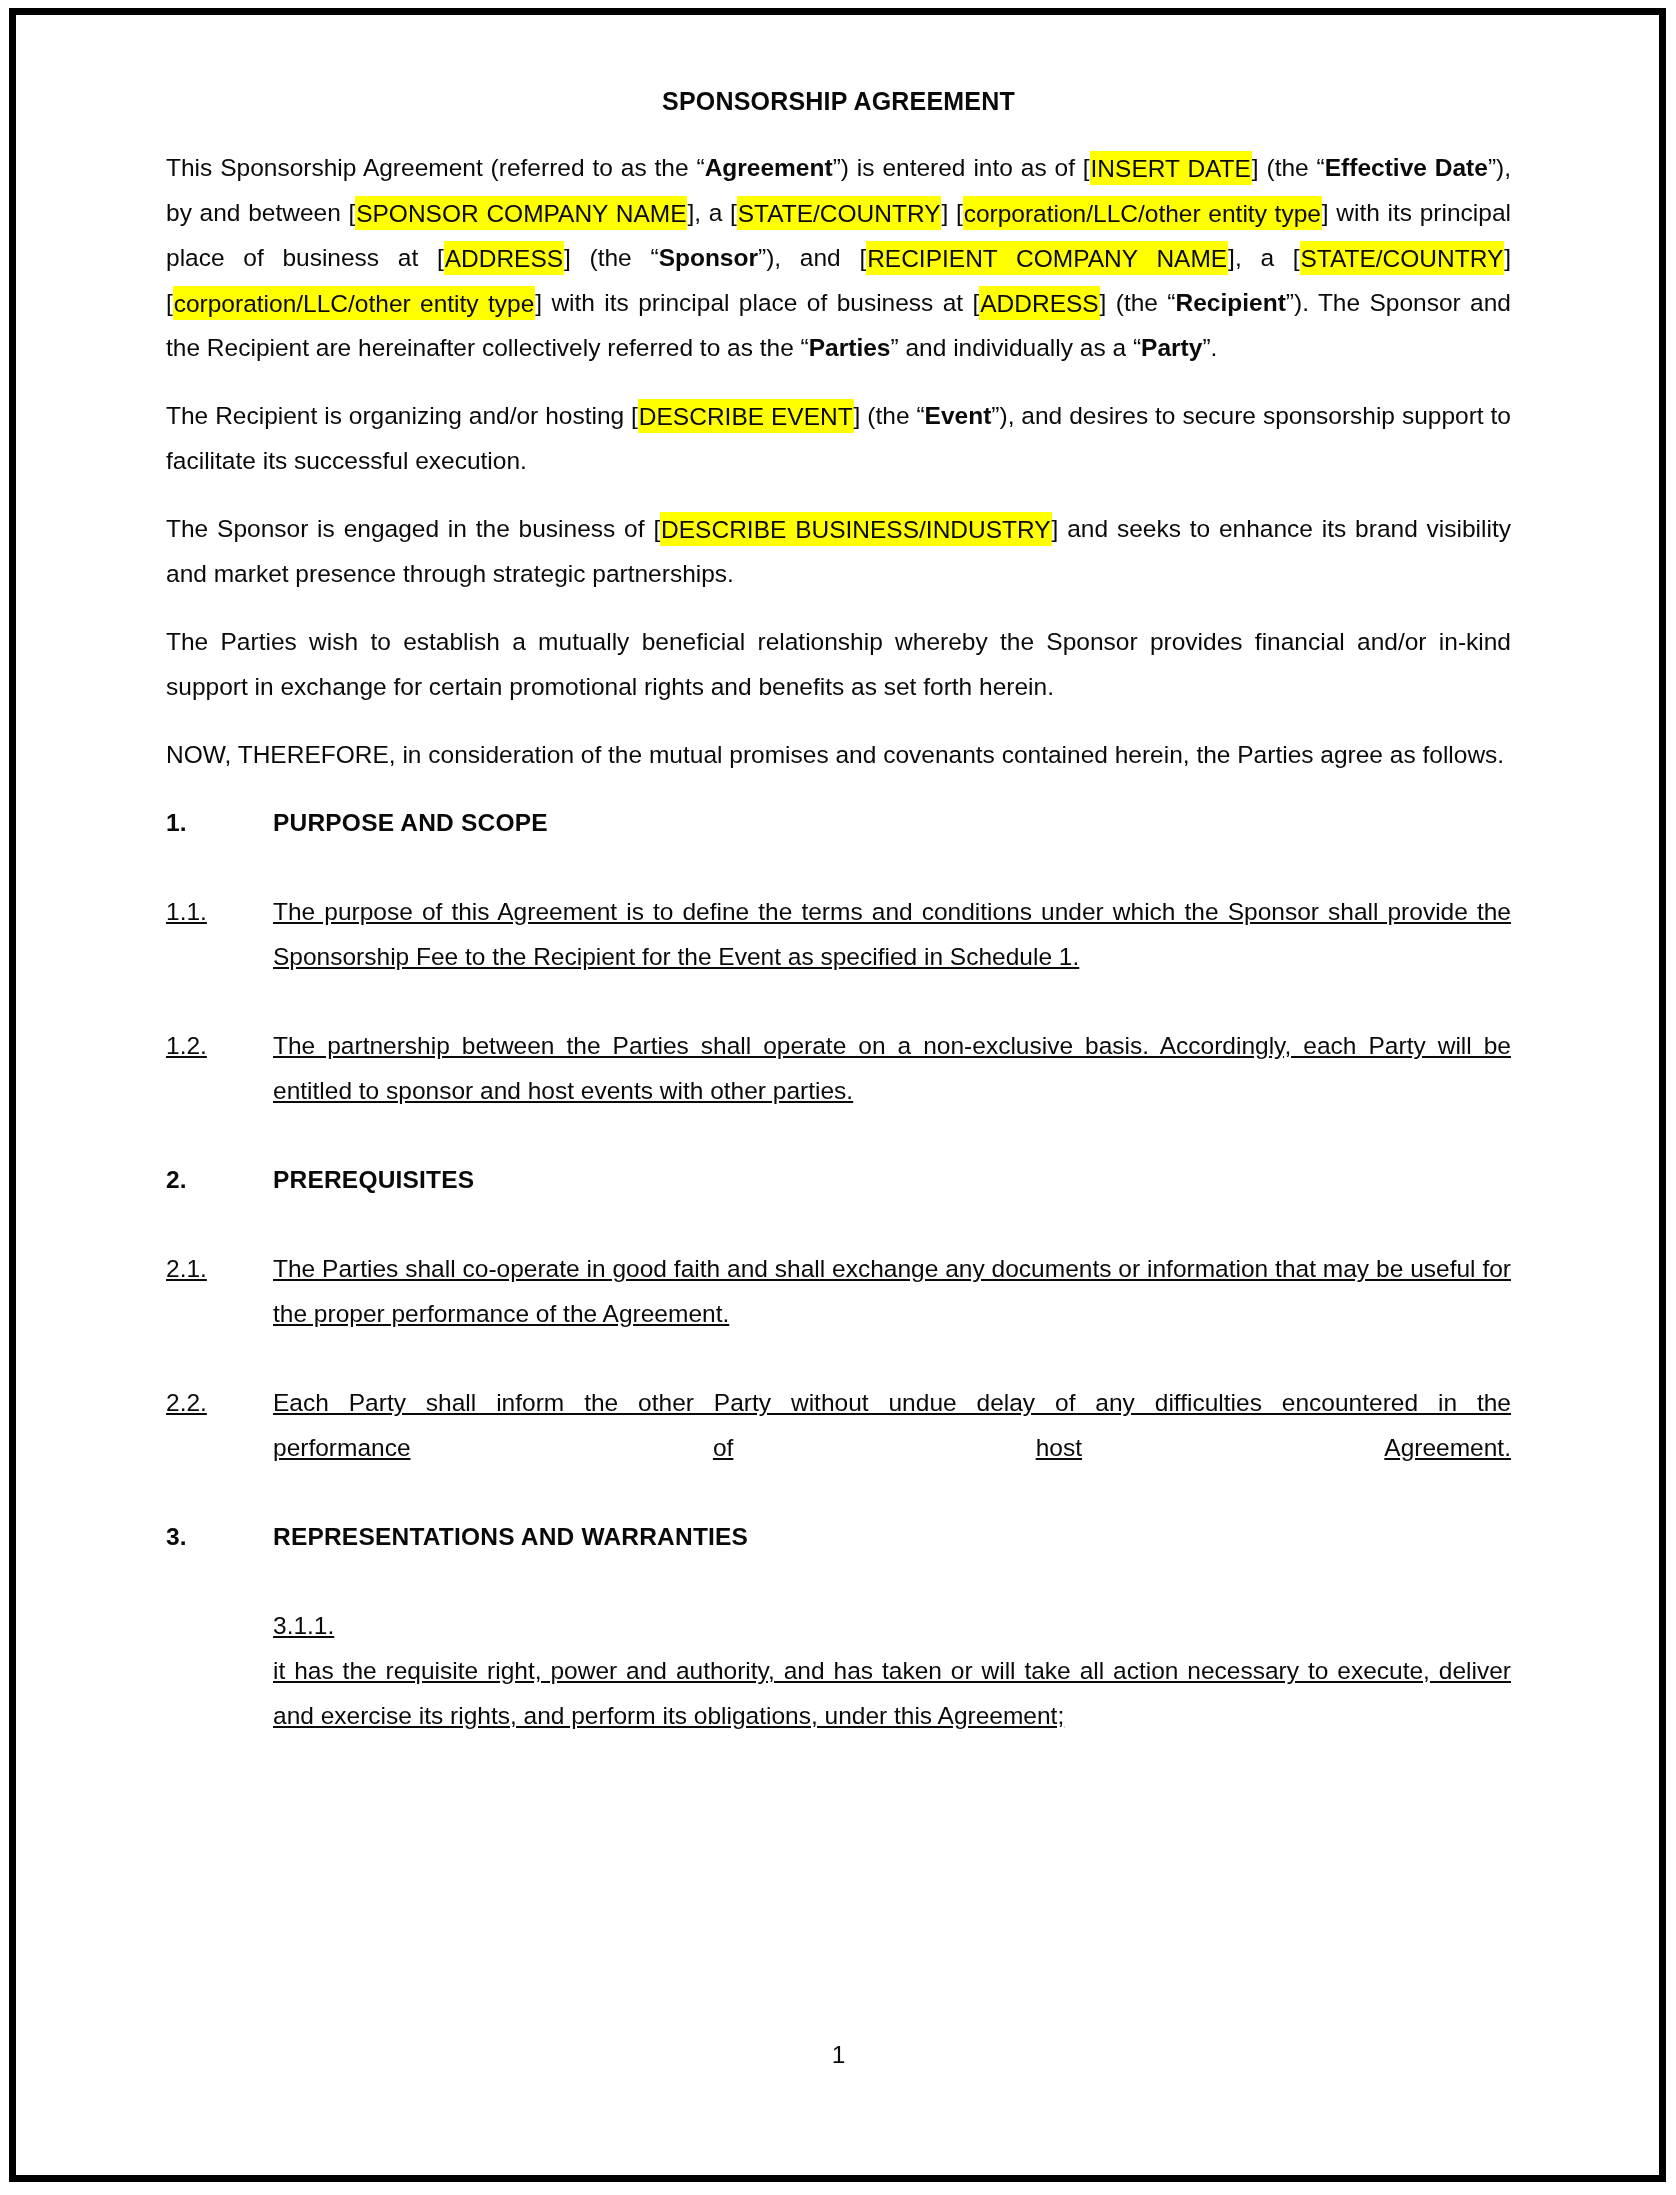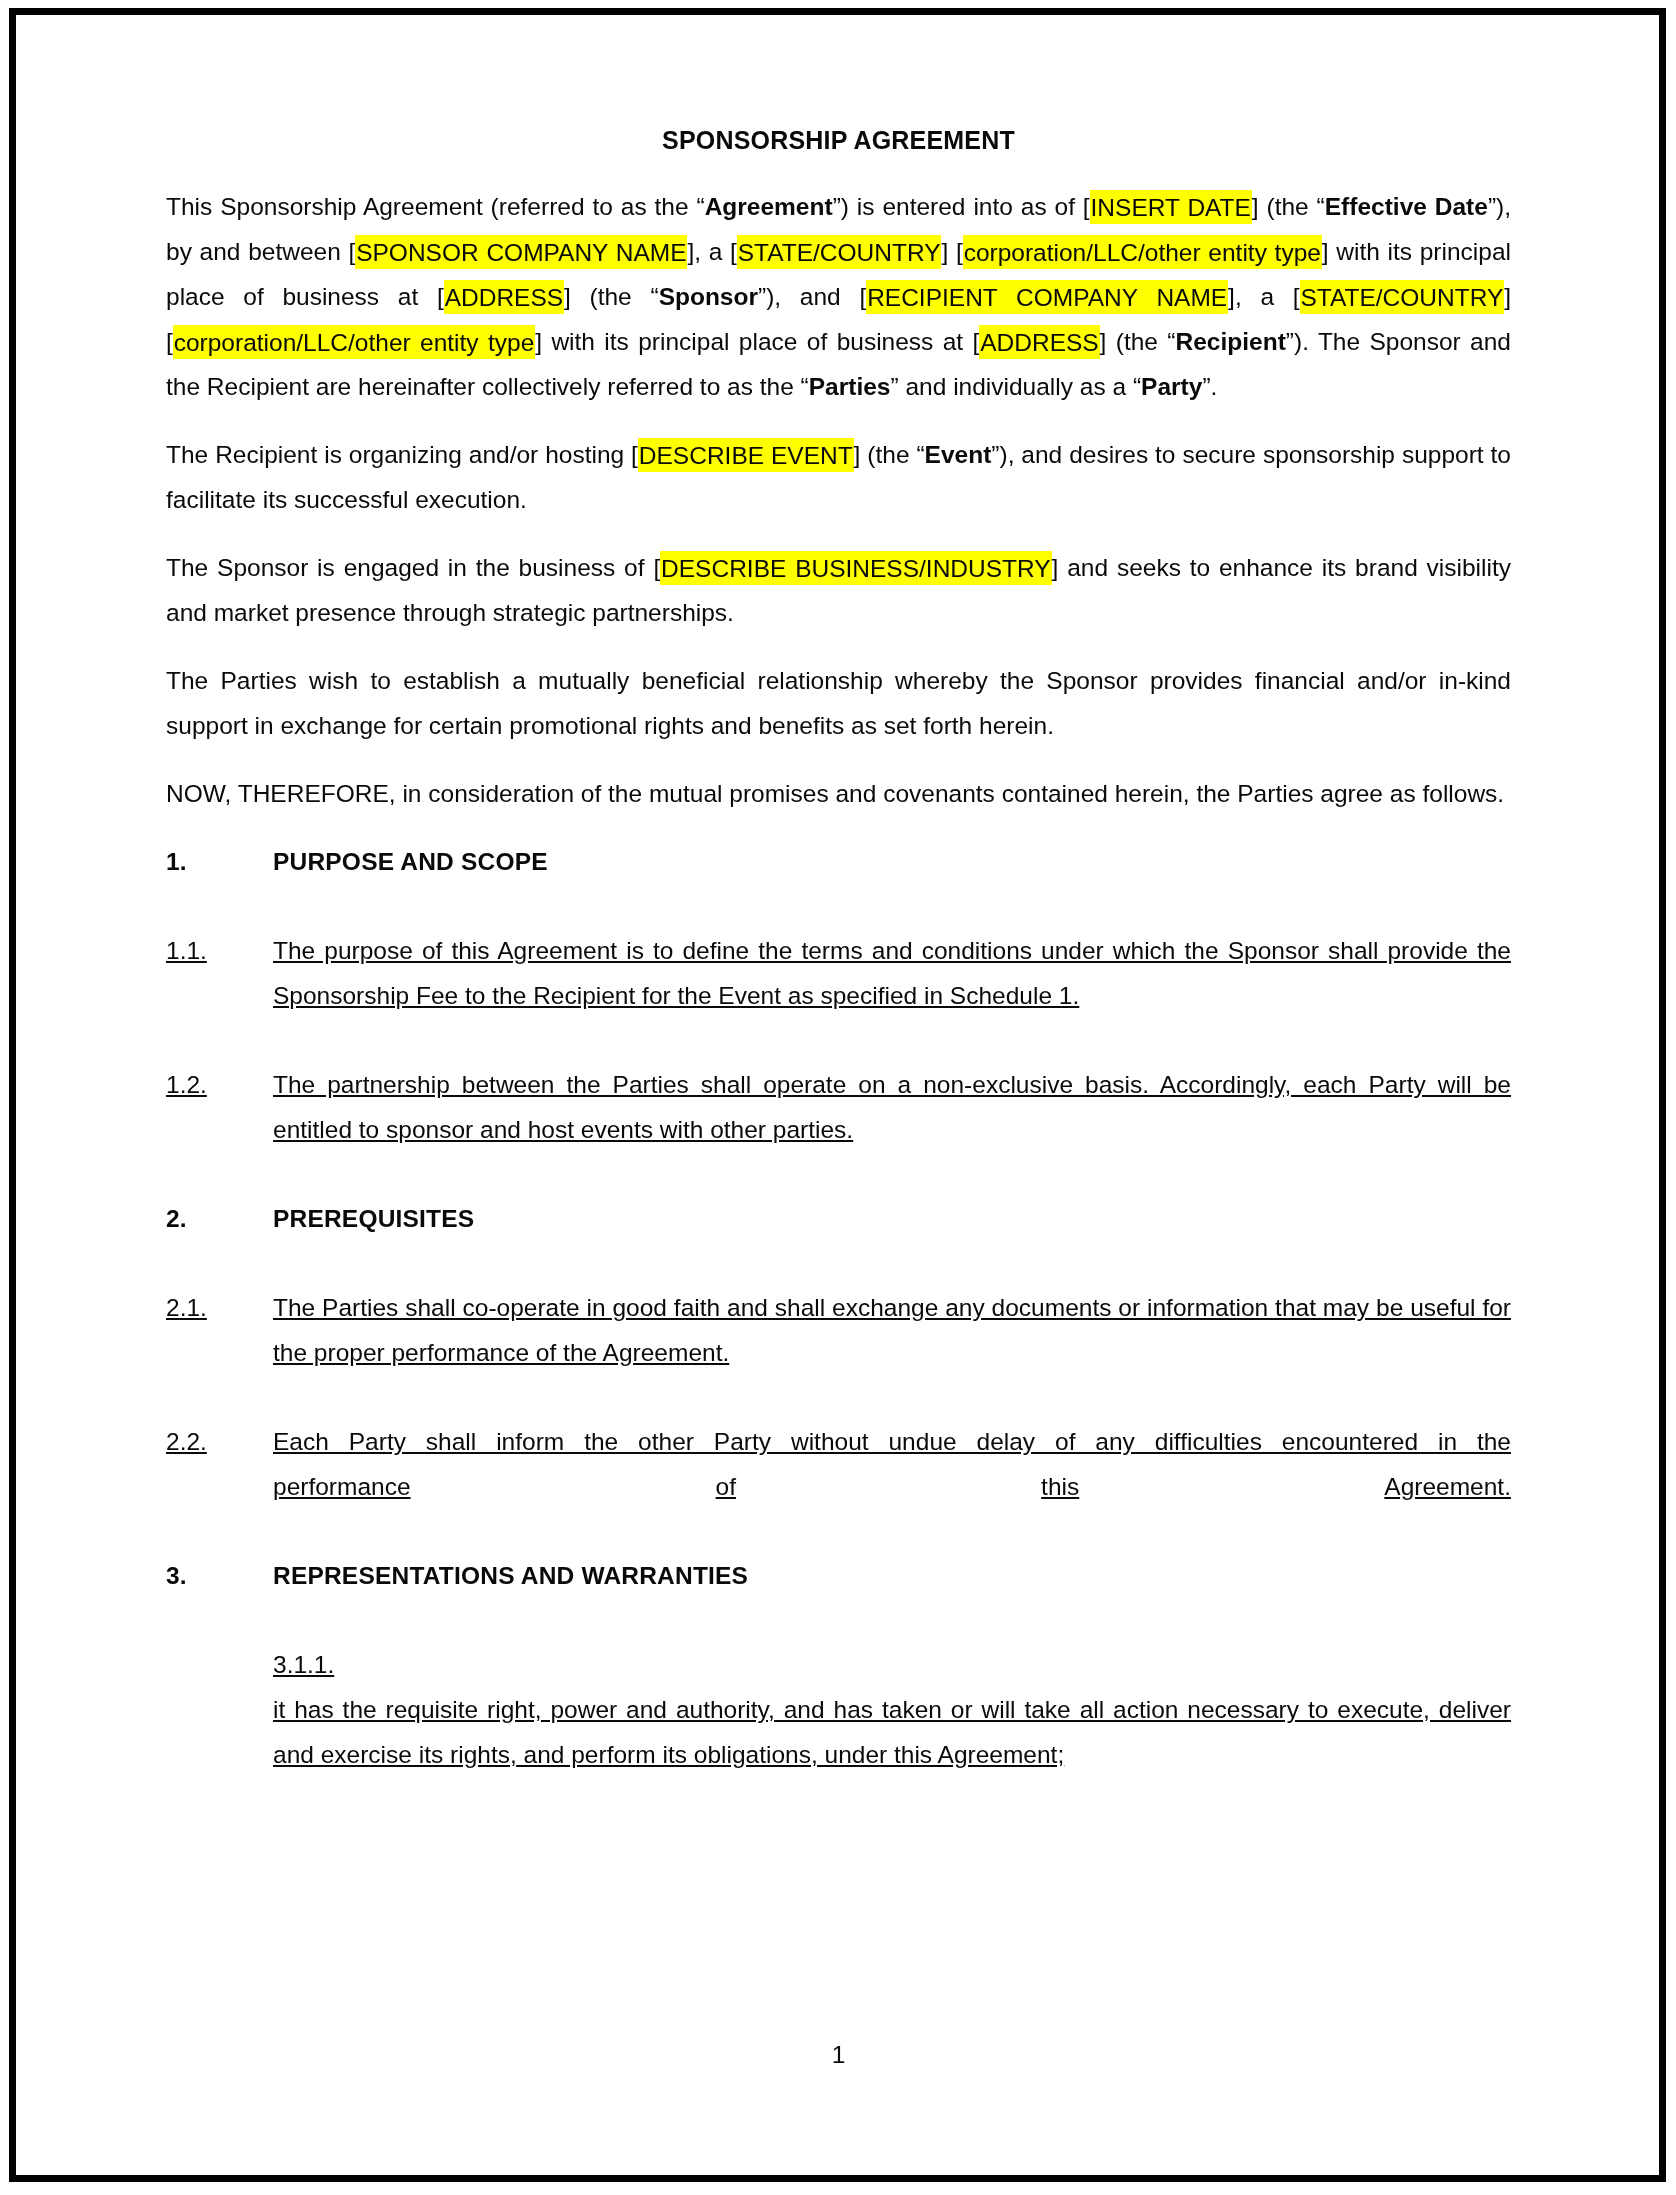--- a/index.html
+++ b/index.html
@@ -12,21 +12,21 @@
   }
   .frame {
     position:absolute;
     left:8.7px; top:7.9px; right:10.5px; bottom:14px;
     border:7.9px solid #000;
   }
   .content {
     position:absolute;
     left:166px; top:0;
     width:1345px;
-    padding-top:118px;
+    padding-top:79px;
     font-size:24.5px;
     line-height:45px;
   }
   .doc-title {
     text-align:center;
     font-weight:700;
     font-size:25px;
     line-height:45px;
     margin-bottom:21px;
     letter-spacing:0.2px;
@@ -111,21 +111,21 @@
     <span class="body"><span>The Parties shall co-operate in good faith and shall exchange any documents or information that may be useful for the proper performance of the Agreement.</span></span>
   </div>
 
   <div class="item">
     <span class="num">2.2.</span>
     <span class="body">
       <span class="justify-line"><span>Each Party shall inform the other Party without undue delay of any difficulties encountered in the</span></span>
       <span class="spread-line">
         <span>performance</span>
         <span>of</span>
-        <span>this</span>
+        <span>host</span>
         <span>Agreement.</span>
       </span>
     </span>
   </div>
 
   <div class="section-heading">
     <span class="num">3.</span>
     <span class="body">REPRESENTATIONS AND WARRANTIES</span>
   </div>
 

